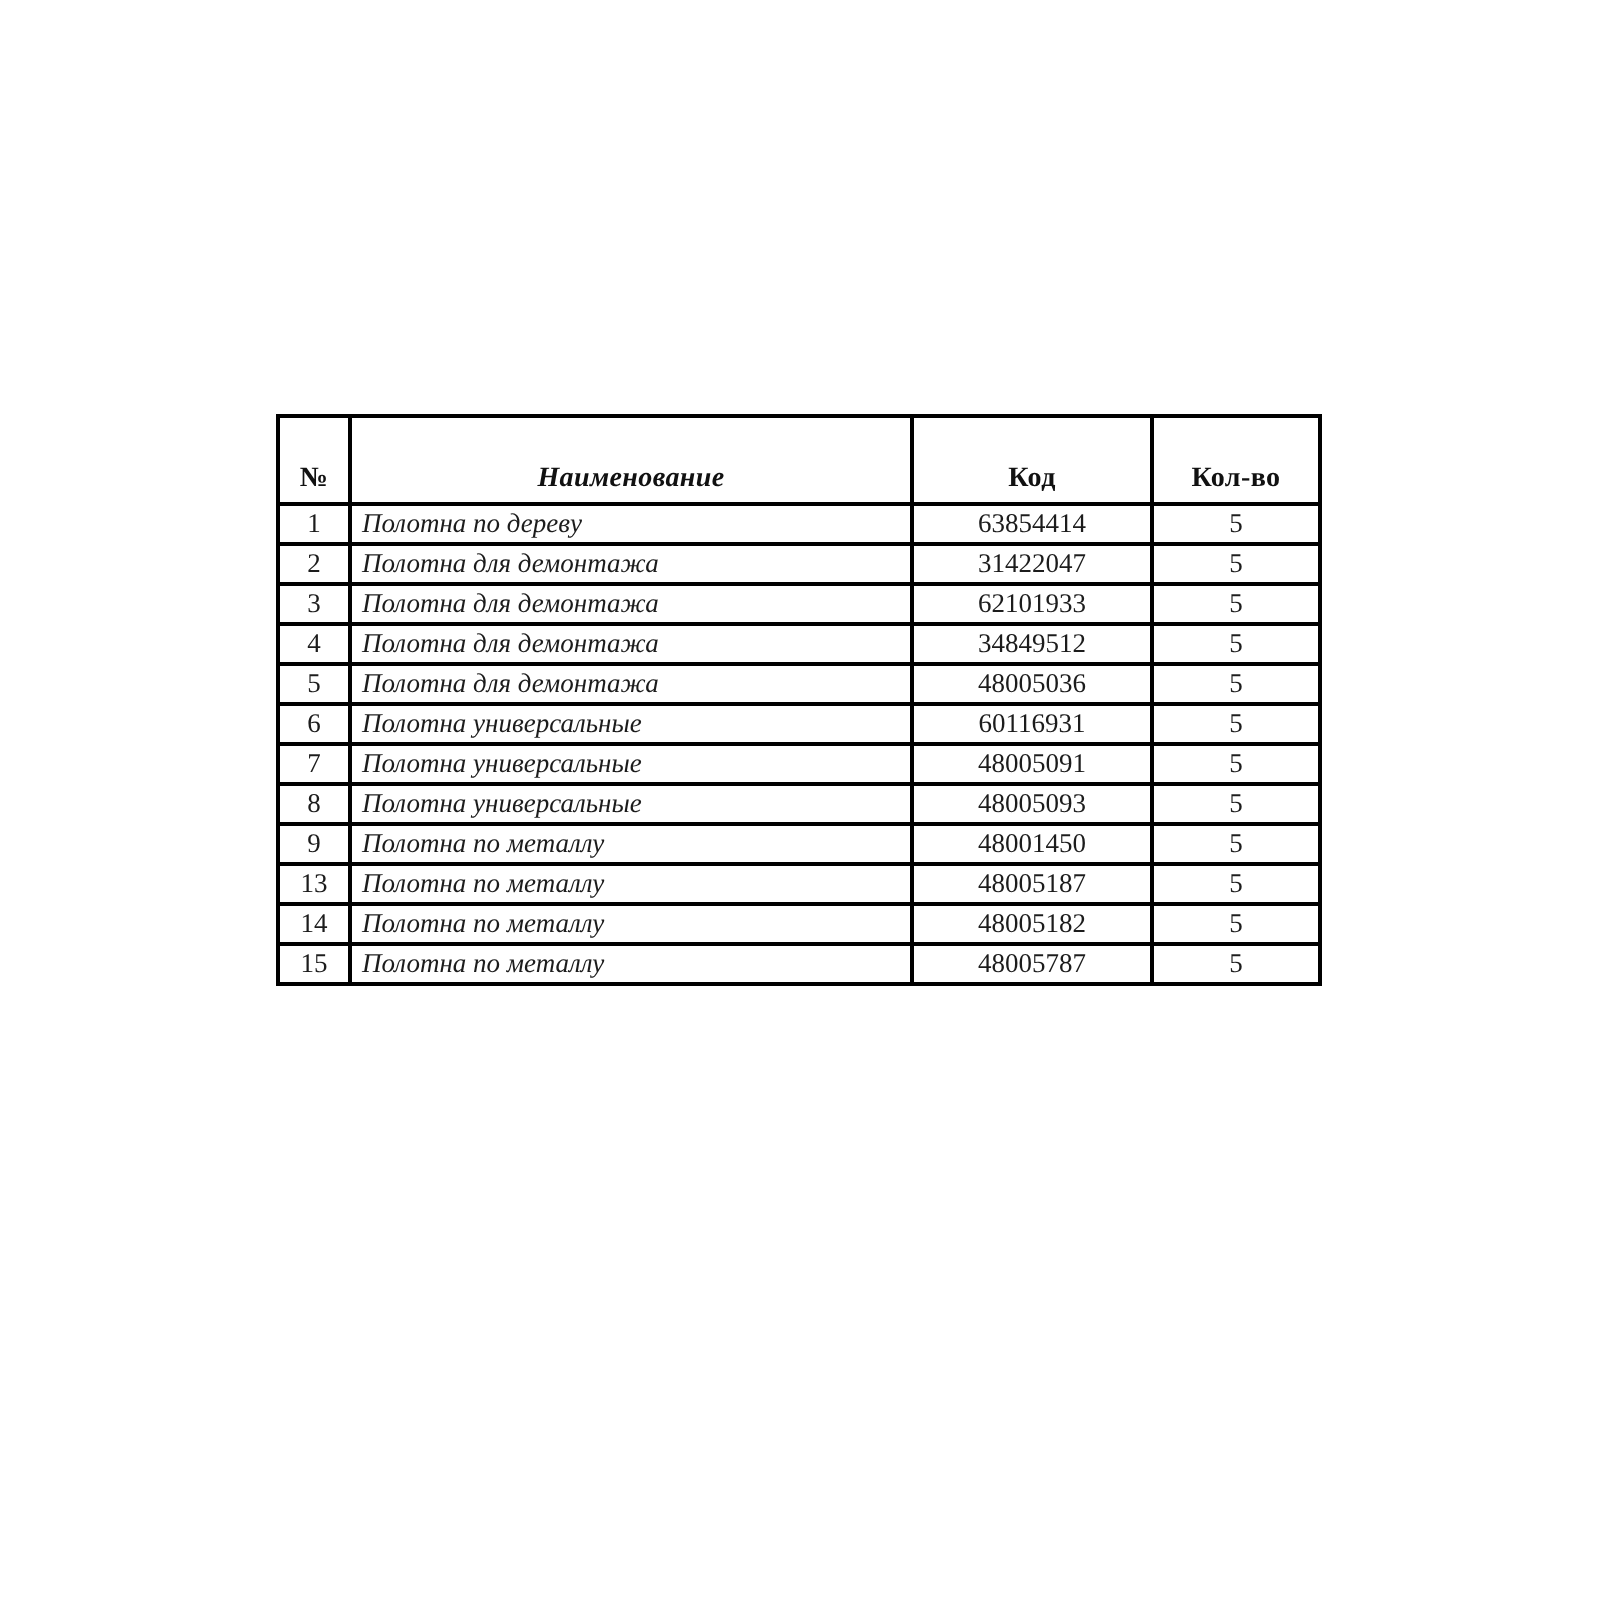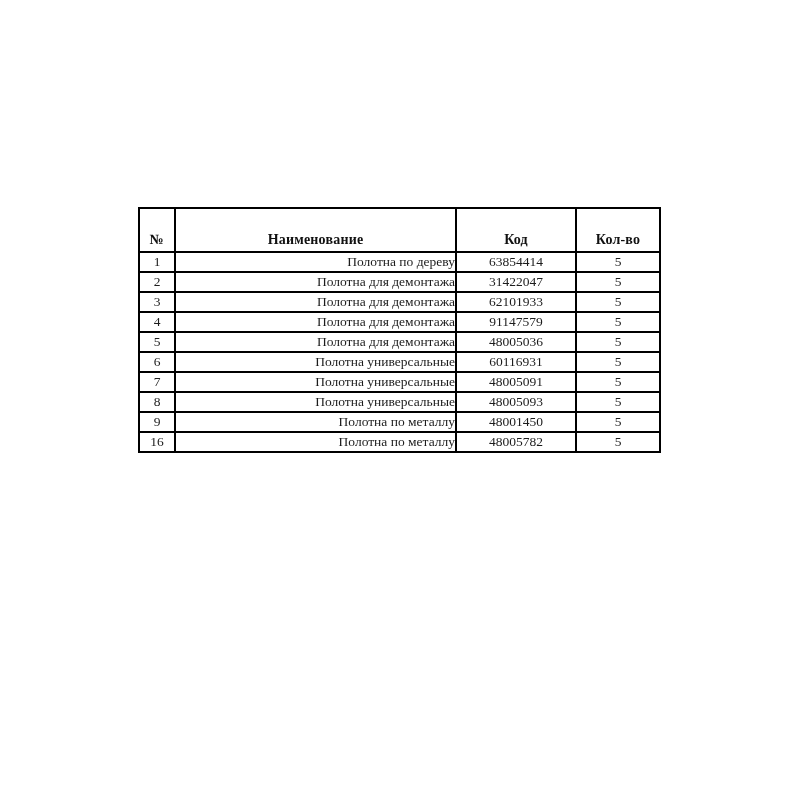--- a/index.html
+++ b/index.html
@@ -43,25 +43,25 @@
   .items-table td {
     height: 18px;
     font-size: 13.5px;
     color: #1c1c1c;
     padding: 0;
     text-align: center;
     vertical-align: middle;
     line-height: 18px;
   }
   .col-num  { width: 34px; }
-  .col-name { width: 279px; }
+  .col-name { width: 279px; font-style: italic; }
   .col-code { width: 118px; }
   .col-qty  { width: 82px; }
   td.col-name {
-    text-align: right;
+    text-align: left;
     padding-left: 5px;
     width: 274px; 
   }
 </style>
 </head>
 <body>
 
 <div class="sheet">
   <table class="items-table">
     <thead>
@@ -87,21 +87,21 @@
         </tr>
         <tr>
           <td class="col-num">3</td>
           <td class="col-name">Полотна для демонтажа</td>
           <td class="col-code">62101933</td>
           <td class="col-qty">5</td>
         </tr>
         <tr>
           <td class="col-num">4</td>
           <td class="col-name">Полотна для демонтажа</td>
-          <td class="col-code">91147579</td>
+          <td class="col-code">34849512</td>
           <td class="col-qty">5</td>
         </tr>
         <tr>
           <td class="col-num">5</td>
           <td class="col-name">Полотна для демонтажа</td>
           <td class="col-code">48005036</td>
           <td class="col-qty">5</td>
         </tr>
         <tr>
           <td class="col-num">6</td>
@@ -121,20 +121,32 @@
           <td class="col-code">48005093</td>
           <td class="col-qty">5</td>
         </tr>
         <tr>
           <td class="col-num">9</td>
           <td class="col-name">Полотна по металлу</td>
           <td class="col-code">48001450</td>
           <td class="col-qty">5</td>
         </tr>
         <tr>
-          <td class="col-num">16</td>
+          <td class="col-num">13</td>
           <td class="col-name">Полотна по металлу</td>
-          <td class="col-code">48005782</td>
+          <td class="col-code">48005187</td>
+          <td class="col-qty">5</td>
+        </tr>
+        <tr>
+          <td class="col-num">14</td>
+          <td class="col-name">Полотна по металлу</td>
+          <td class="col-code">48005182</td>
+          <td class="col-qty">5</td>
+        </tr>
+        <tr>
+          <td class="col-num">15</td>
+          <td class="col-name">Полотна по металлу</td>
+          <td class="col-code">48005787</td>
           <td class="col-qty">5</td>
         </tr>
       </tbody>
   </table>
 </div>
 
 </body></html>

